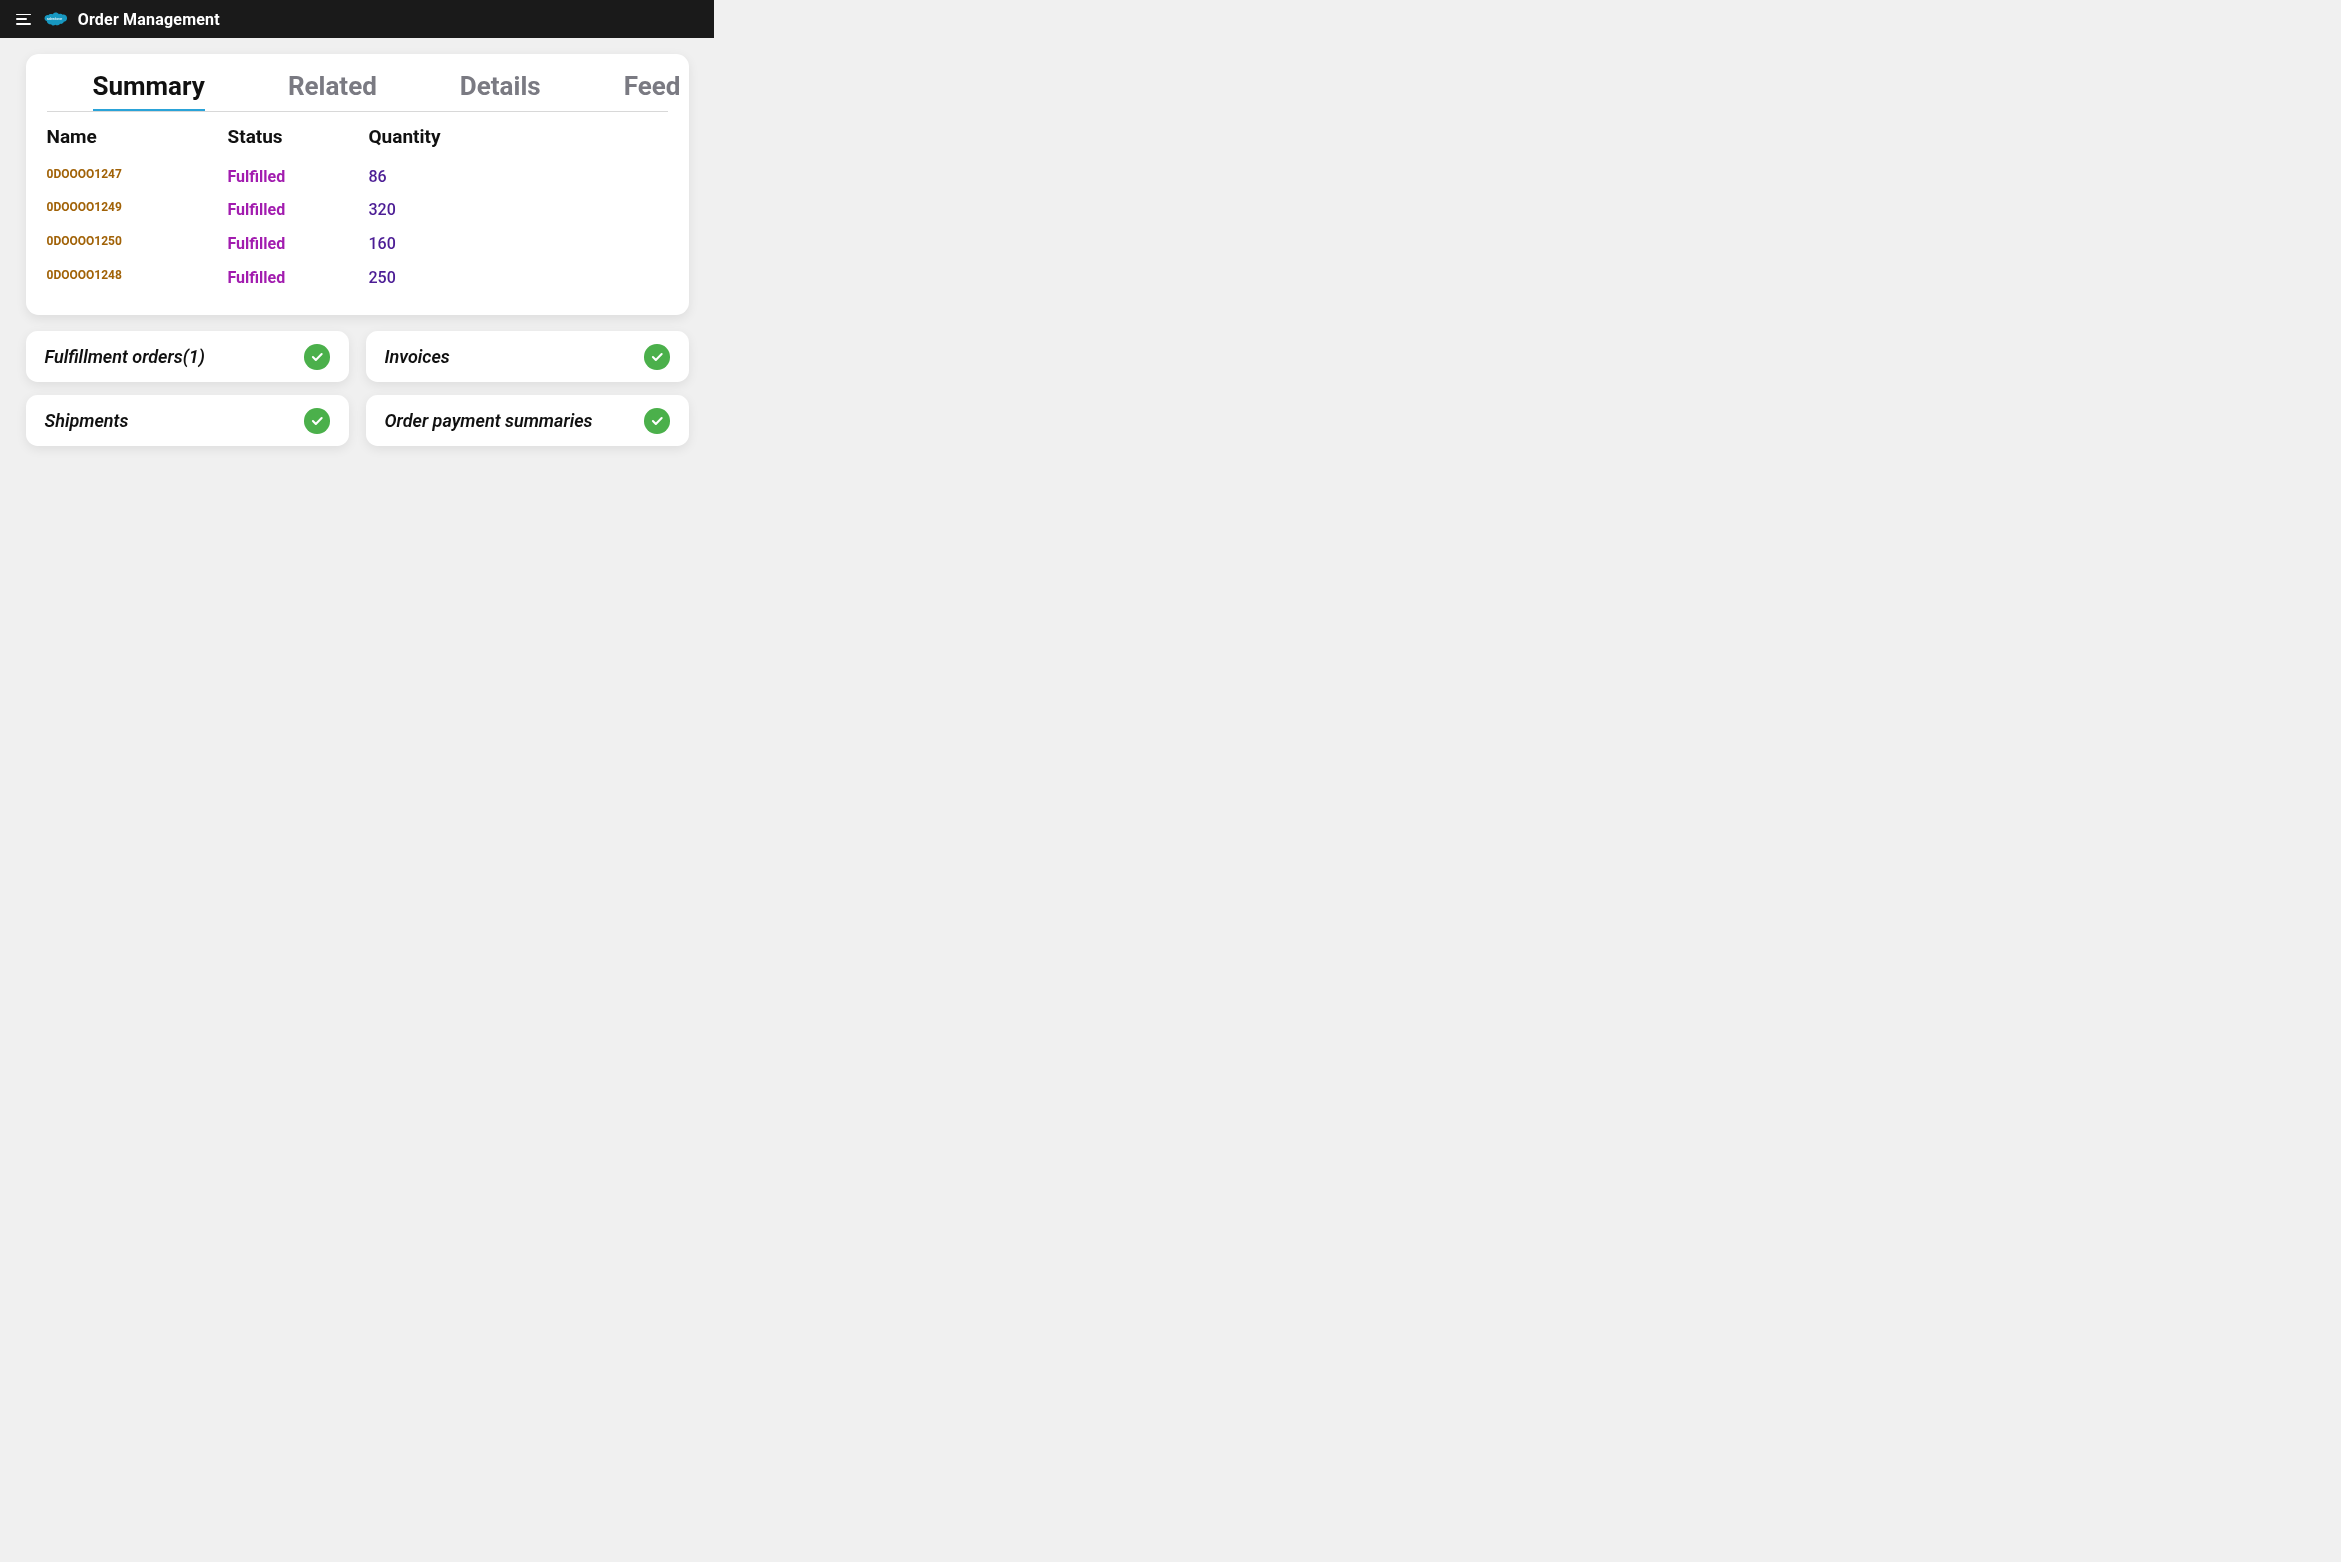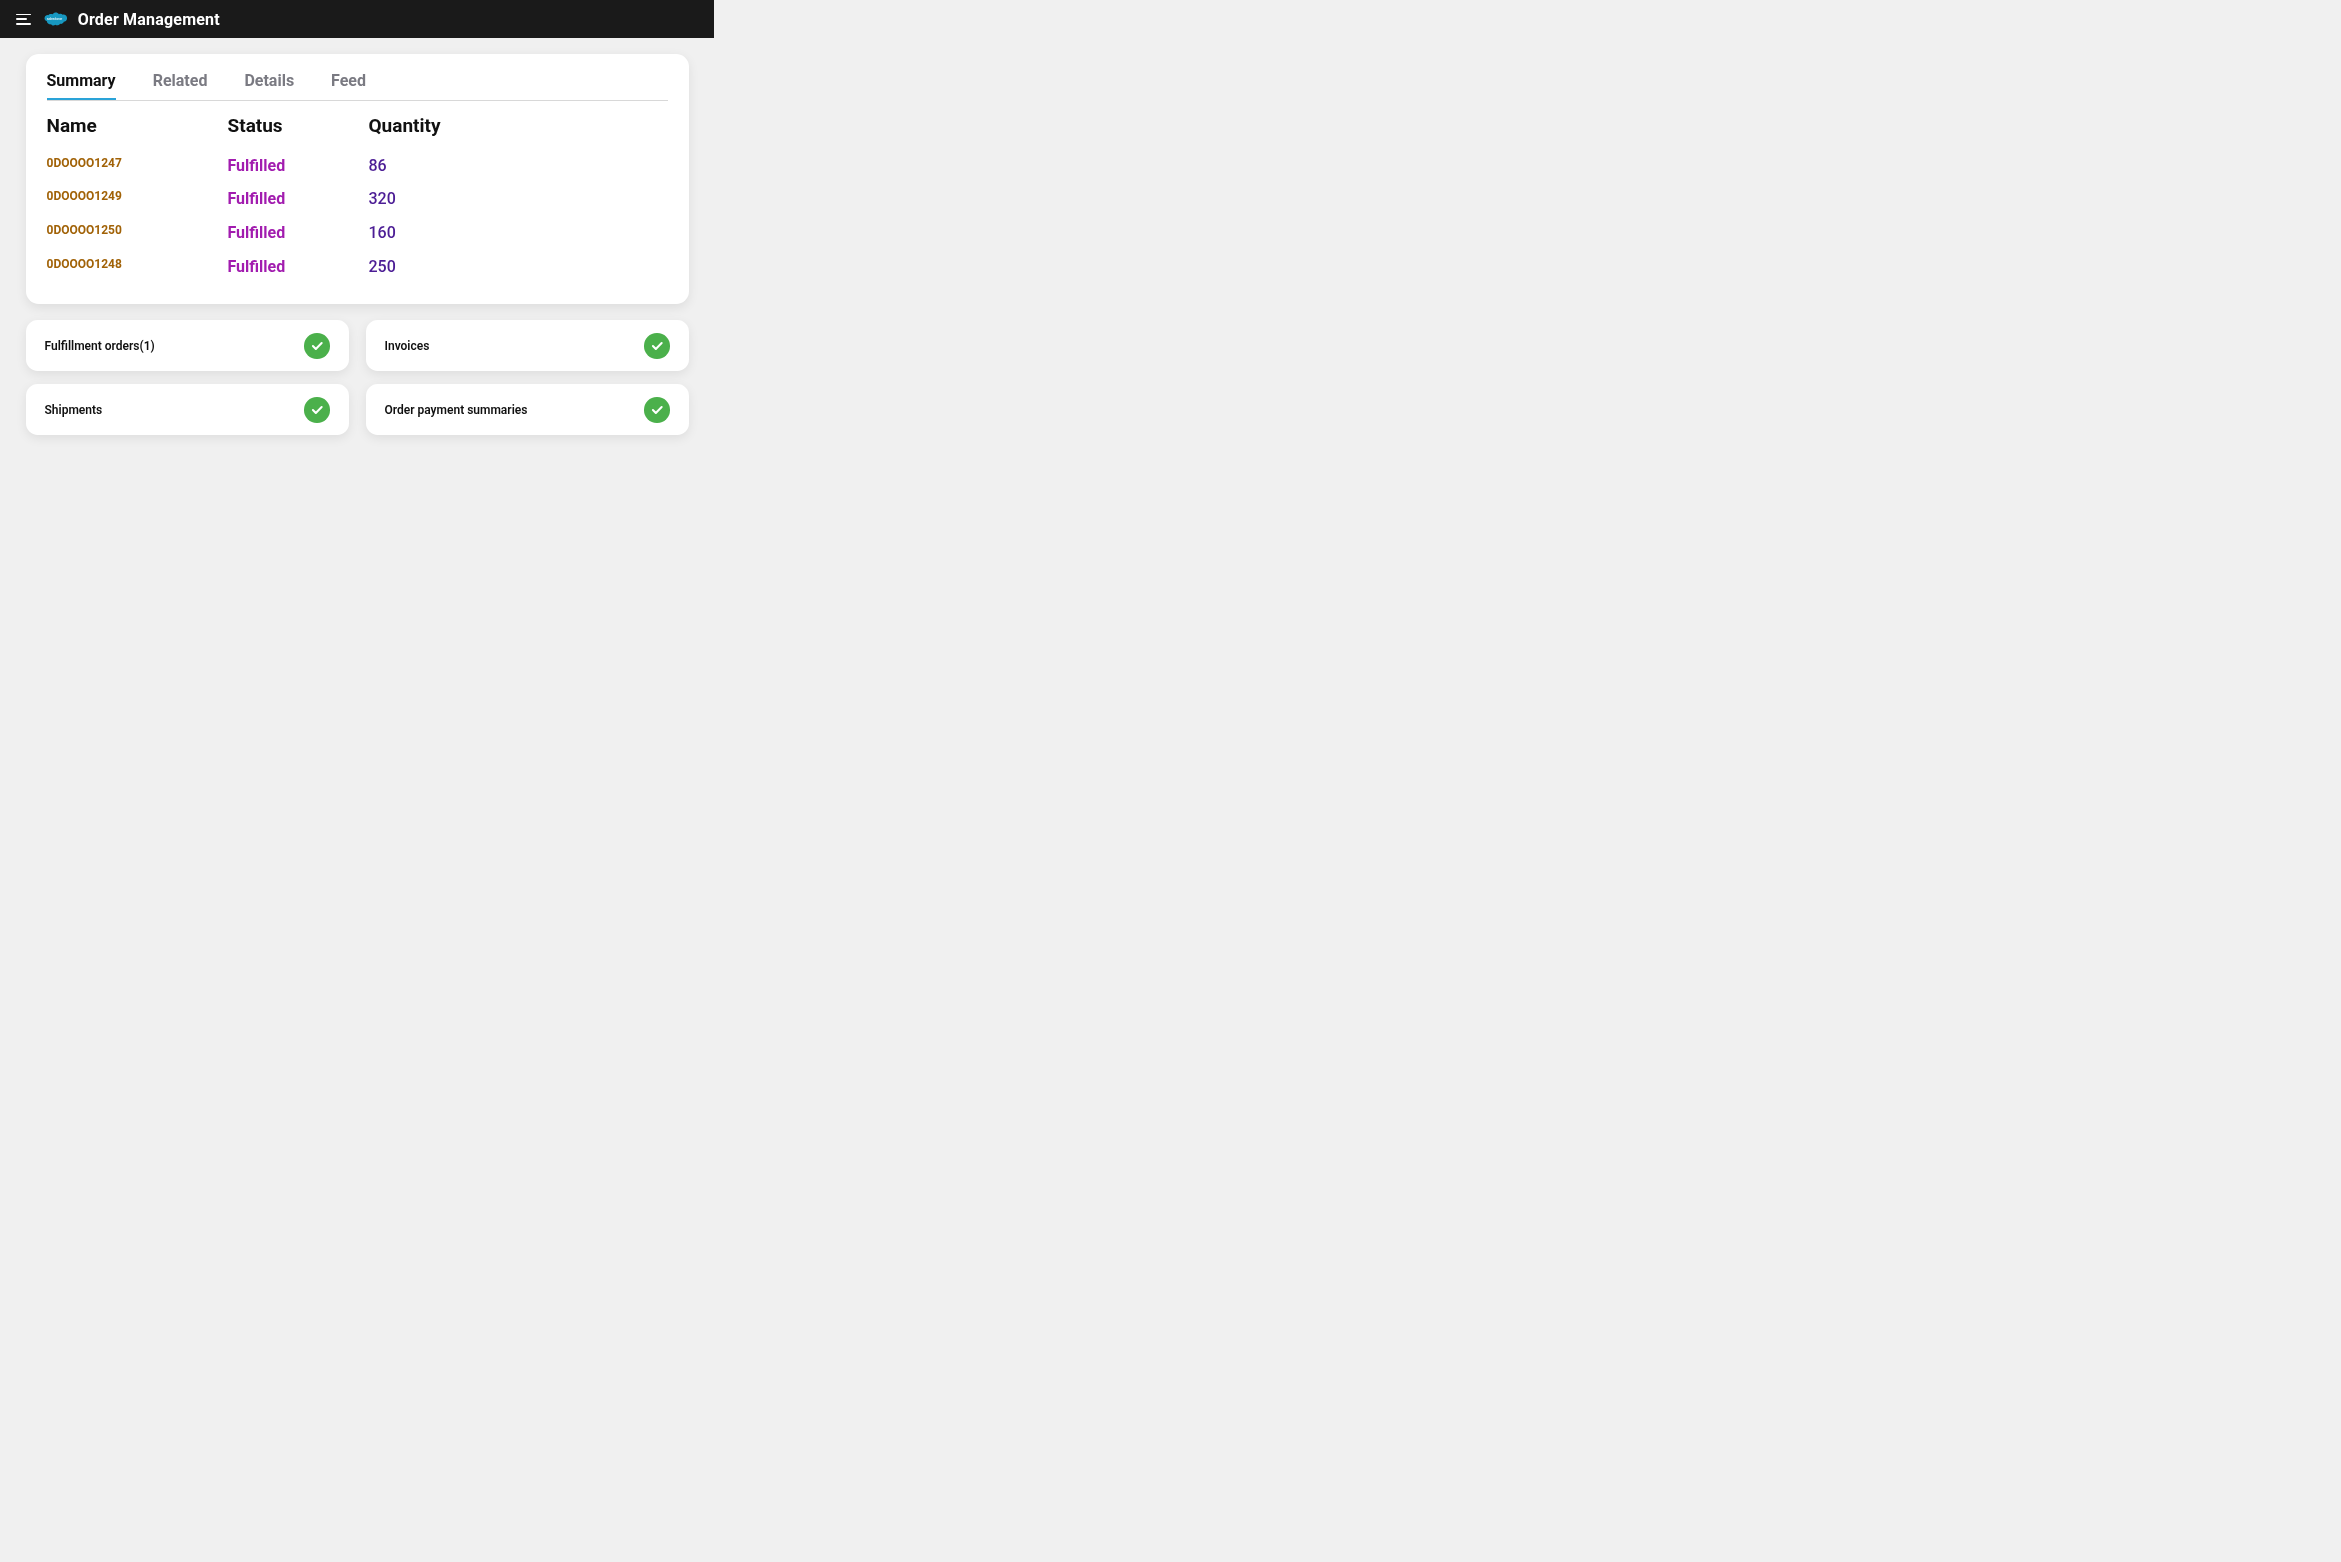--- a/index.html
+++ b/index.html
@@ -69,26 +69,27 @@
       padding: 17px 21px 21px 21px;
       box-shadow: 0 3.2px 10.6px rgba(0,0,0,0.08);
     }
     .tabs {
       display: flex;
       gap: 37px;
       border-bottom: 0.5px solid #d8d8d8;
       margin-bottom: 12.8px;
     }
     .tab {
-      font-size: 16px;
+      font-size: 26px;
       font-weight: 700;
       color: #7a7a82;
       padding-bottom: 9.6px;
       cursor: pointer;
       position: relative;
+      margin-left: 46px;
     }
     .tab.active {
       color: #111;
     }
     .tab.active::after {
       content: '';
       position: absolute;
       bottom: -0.5px;
       left: 0;
       right: 0;
@@ -139,23 +140,24 @@
       background: #fff;
       border-radius: 11.7px;
       padding: 12.8px 19px;
       display: flex;
       align-items: center;
       justify-content: space-between;
       box-shadow: 0 3.2px 10.6px rgba(0,0,0,0.08);
       cursor: pointer;
     }
     .tile-label {
-      font-size: 12px;
+      font-size: 18px;
       font-weight: 600;
       color: #111;
+      font-style: italic;
     }
     .check-badge {
       width: 25.5px;
       height: 25.5px;
       background: #4bb04b;
       border-radius: 50%;
       display: flex;
       align-items: center;
       justify-content: center;
       flex-shrink: 0;

